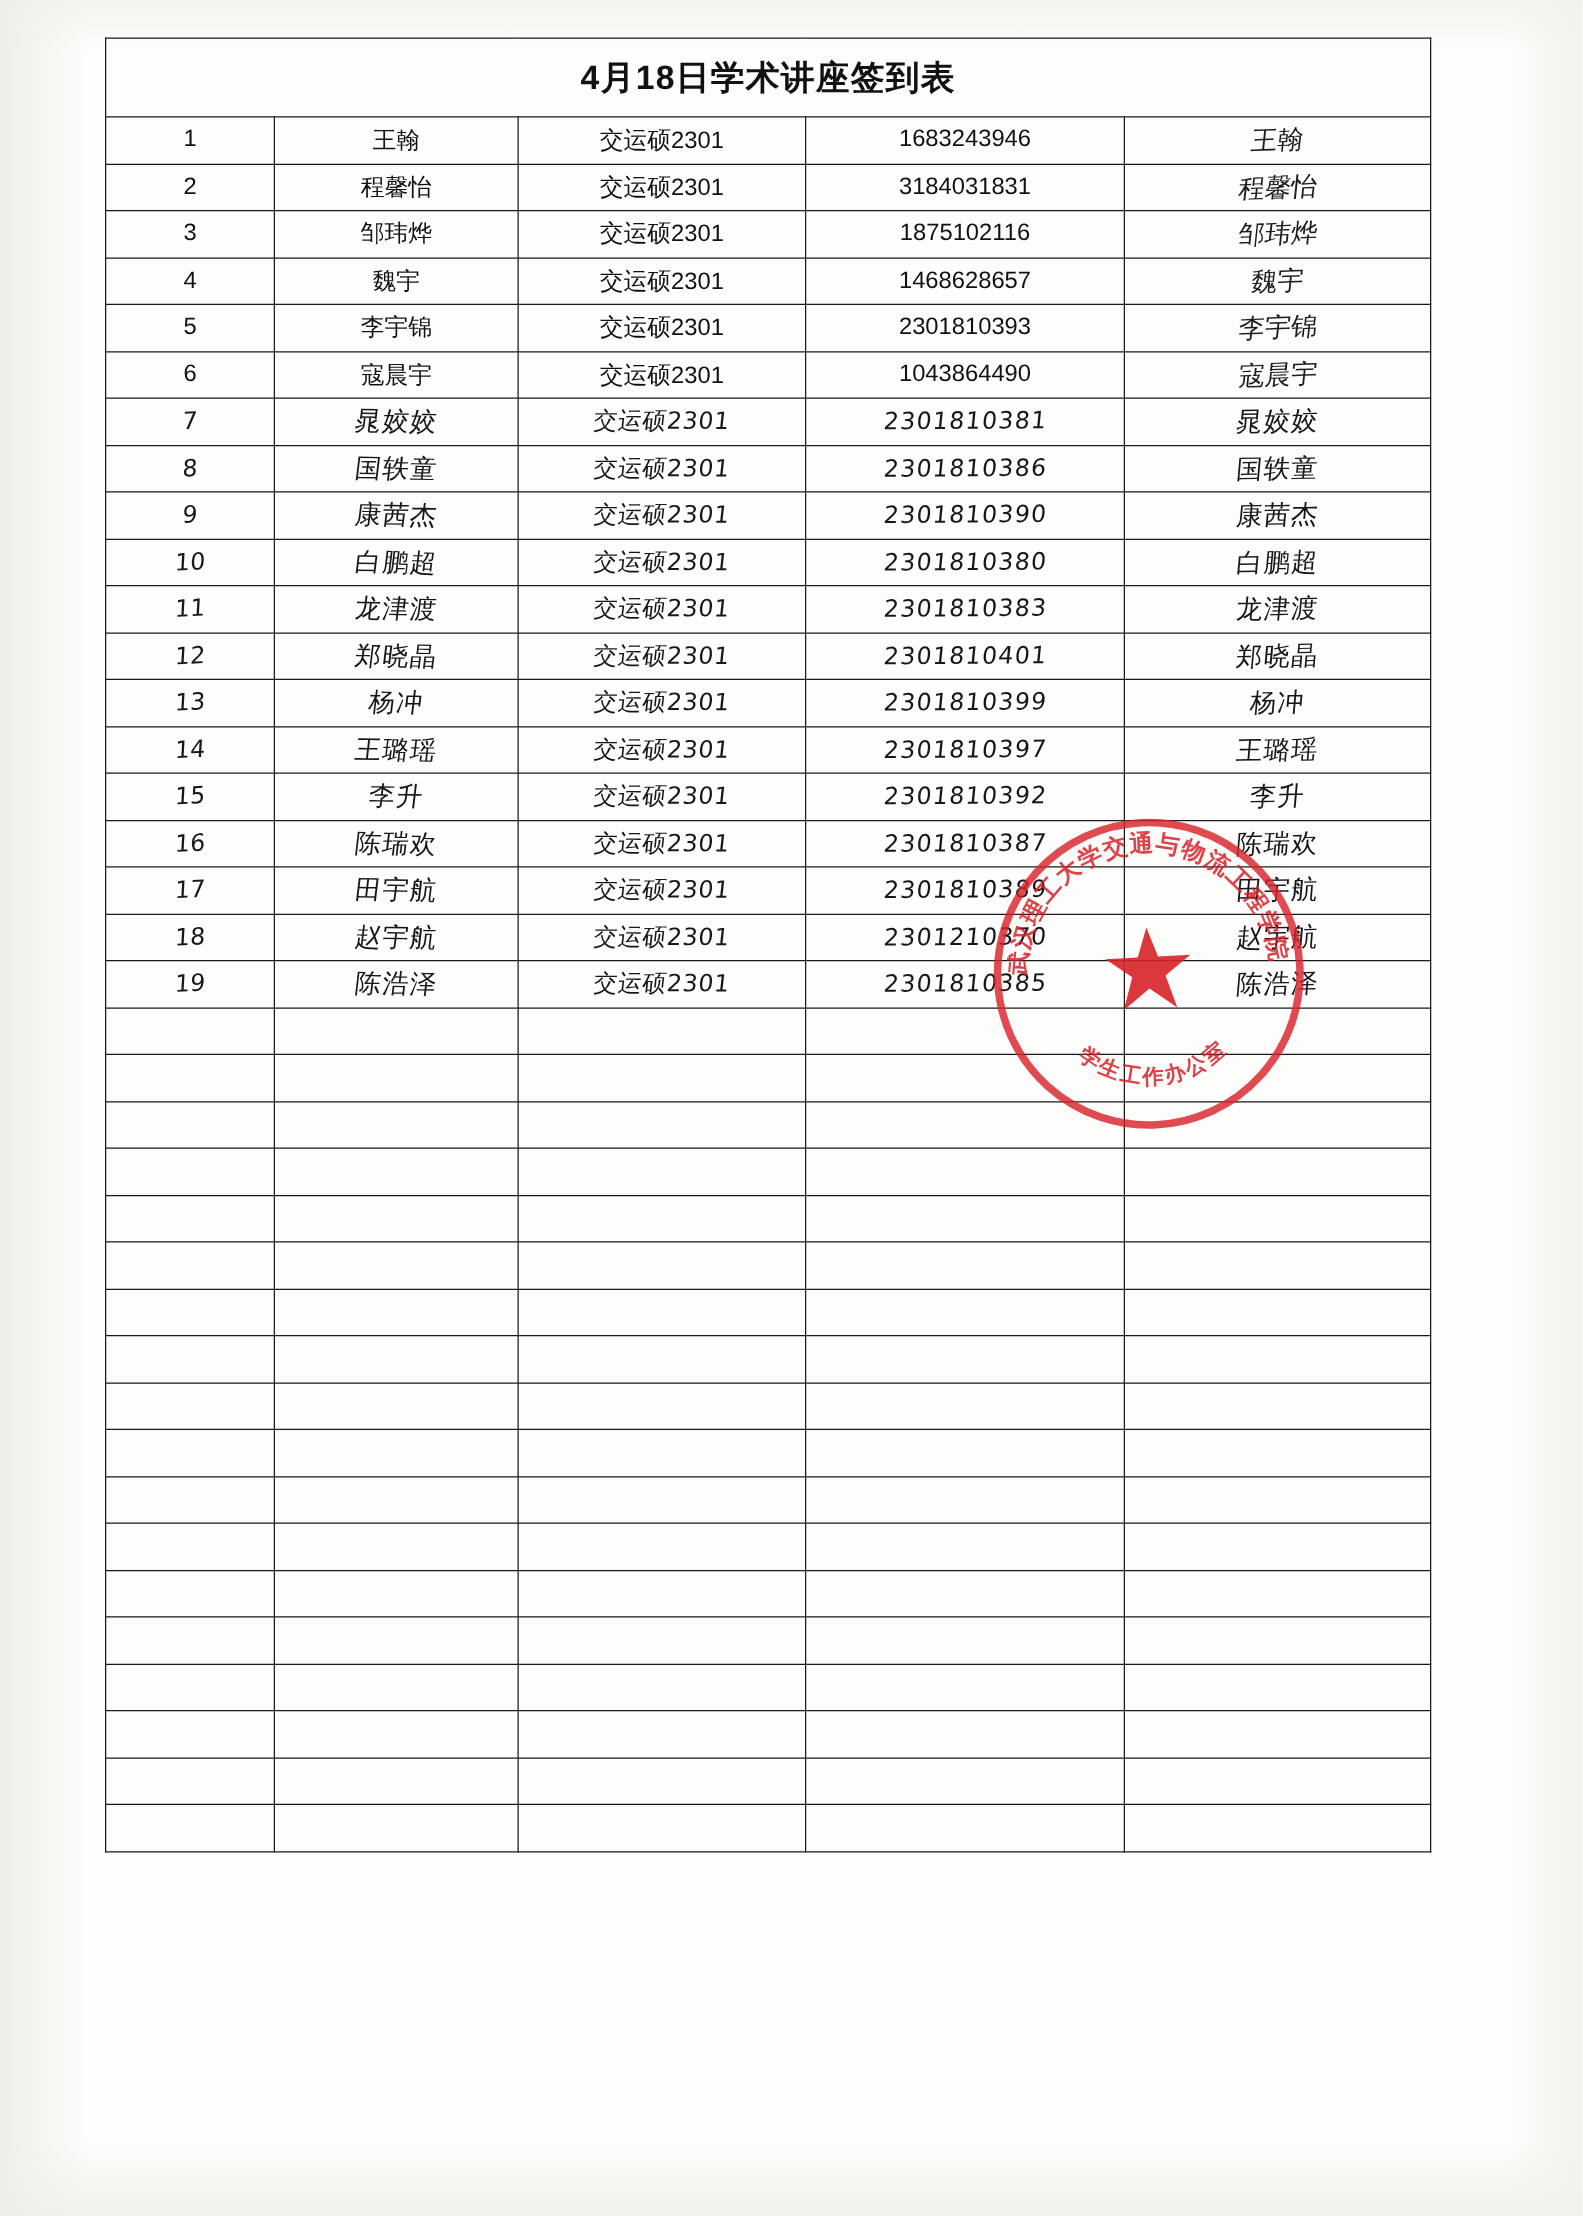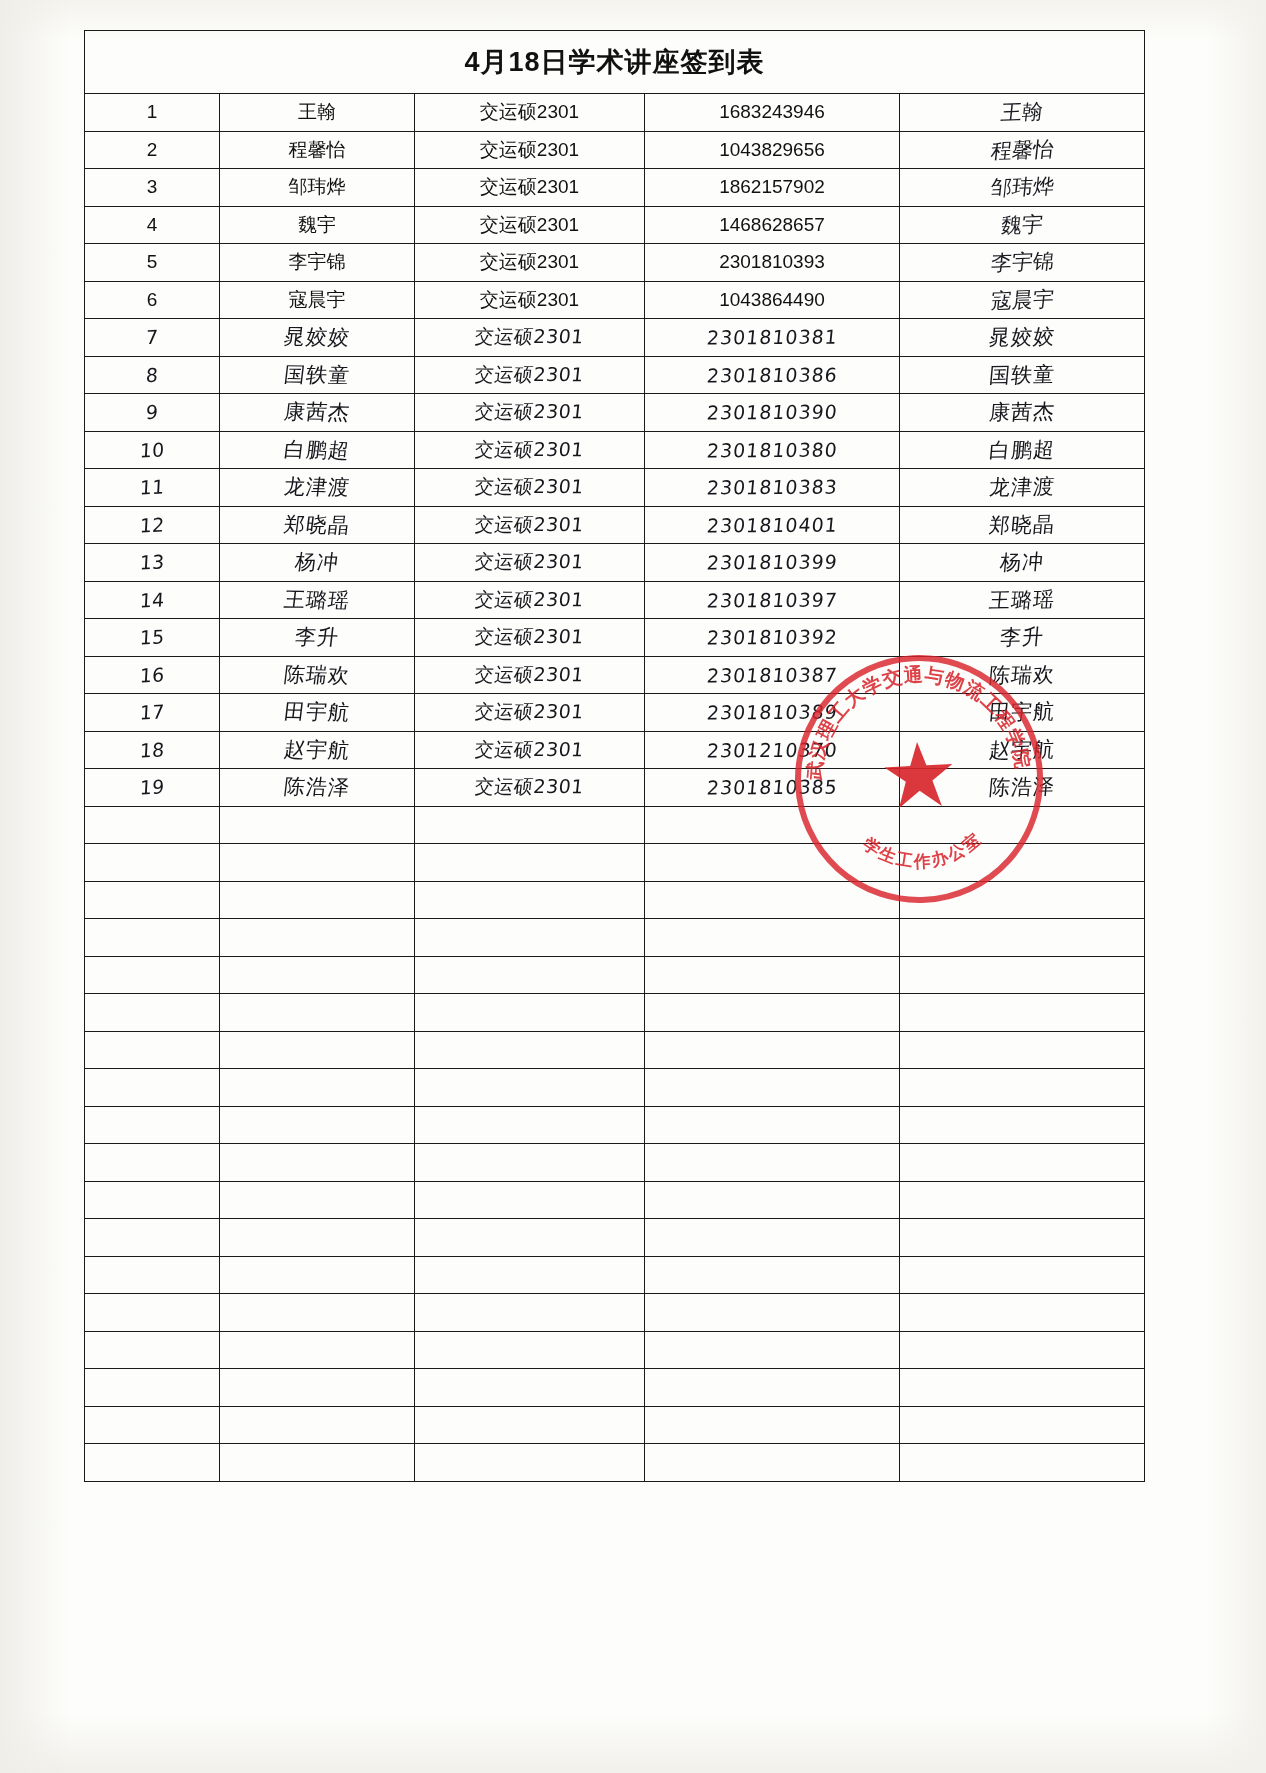--- a/index.html
+++ b/index.html
@@ -176,28 +176,28 @@
             <td><span class="printed">1</span></td>
             <td><span class="printed">王翰</span></td>
             <td><span class="printed">交运硕2301</span></td>
             <td><span class="printed">1683243946</span></td>
             <td><span class="sig-printed-row">王翰</span></td>
           </tr>
           <tr>
             <td><span class="printed">2</span></td>
             <td><span class="printed">程馨怡</span></td>
             <td><span class="printed">交运硕2301</span></td>
-            <td><span class="printed">1043829656</span></td>
+            <td><span class="printed">3184031831</span></td>
             <td><span class="sig-printed-row">程馨怡</span></td>
           </tr>
           <tr>
             <td><span class="printed">3</span></td>
             <td><span class="printed">邹玮烨</span></td>
             <td><span class="printed">交运硕2301</span></td>
-            <td><span class="printed">1862157902</span></td>
+            <td><span class="printed">1875102116</span></td>
             <td><span class="sig-printed-row">邹玮烨</span></td>
           </tr>
           <tr>
             <td><span class="printed">4</span></td>
             <td><span class="printed">魏宇</span></td>
             <td><span class="printed">交运硕2301</span></td>
             <td><span class="printed">1468628657</span></td>
             <td><span class="sig-printed-row">魏宇</span></td>
           </tr>
           <tr>

